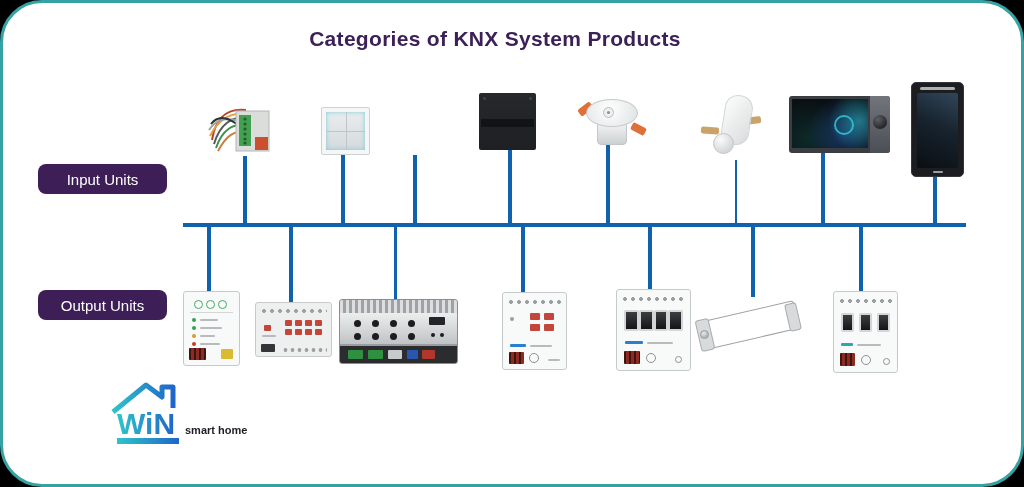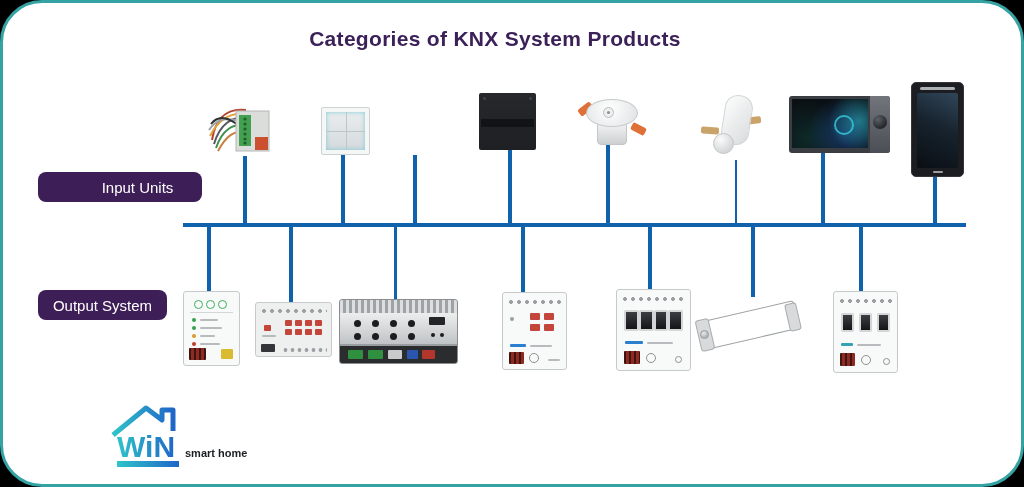--- a/index.html
+++ b/index.html
@@ -107,25 +107,25 @@
   
   .tagline{fill:#1b1f24;font-size:11px;font-weight:bold;font-family:"Liberation Sans",sans-serif;}
 </style>
 </head>
 <body>
 
 <div class="canvas">
 
   <div class="title">Categories of KNX System Products</div>
 
-  <div class="unit-label" style="top:169px;padding-left:35px;">
+  <div class="unit-label" style="top:161px;">
     <span>Input Units</span>
   </div>
   <div class="unit-label" style="top:287px;">
-    <span>Output System</span>
+    <span>Output Units</span>
   </div>
 
   <div class="bus" style="left:180px;top:220px;width:783px;height:4px;"></div>
 
   <div class="bus" style="left:240px;top:153px;width:4px;height:67px;"></div>
   <div class="bus" style="left:338px;top:148px;width:4px;height:72px;"></div>
   <div class="bus" style="left:410px;top:152px;width:4px;height:68px;"></div>
   <div class="bus" style="left:505px;top:145px;width:4px;height:75px;"></div>
   <div class="bus" style="left:603px;top:142px;width:4px;height:78px;"></div>
   <div class="bus" style="left:732px;top:157px;width:2px;height:63px;"></div>
@@ -305,21 +305,21 @@
       <div class="paddle" style="width:9px;height:15px;"></div>
       <div class="paddle" style="width:9px;height:15px;"></div>
     </div>
     <div class="bluebar" style="left:7px;bottom:26px;width:12px;background:#35a2b4;"></div>
     <div class="graybar" style="left:23px;bottom:26px;width:24px;"></div>
     <div class="redblock" style="left:6px;bottom:6px;width:15px;height:13px;"></div>
     <div class="keyhole" style="left:27px;bottom:7px;"></div>
     <div class="keyhole" style="right:7px;bottom:7px;width:5px;height:5px;"></div>
   </div>
 
-  <div class="abs" style="left:106px;top:398px;width:180px;height:70px;">
+  <div class="abs" style="left:106px;top:375px;width:180px;height:70px;">
     <svg width="180" height="70" viewBox="0 0 180 70">
       <defs>
         <linearGradient id="lg1" x1="0" y1="0" x2="0" y2="1">
           <stop offset="0" stop-color="#2fc4c9"></stop>
             <stop offset="1" stop-color="#1f66c9"></stop>
         </linearGradient>
         <linearGradient id="lg2" x1="0" y1="0" x2="1" y2="0">
           <stop offset="0" stop-color="#2fc4c9"></stop>
             <stop offset="1" stop-color="#1f66c9"></stop>
         </linearGradient>

